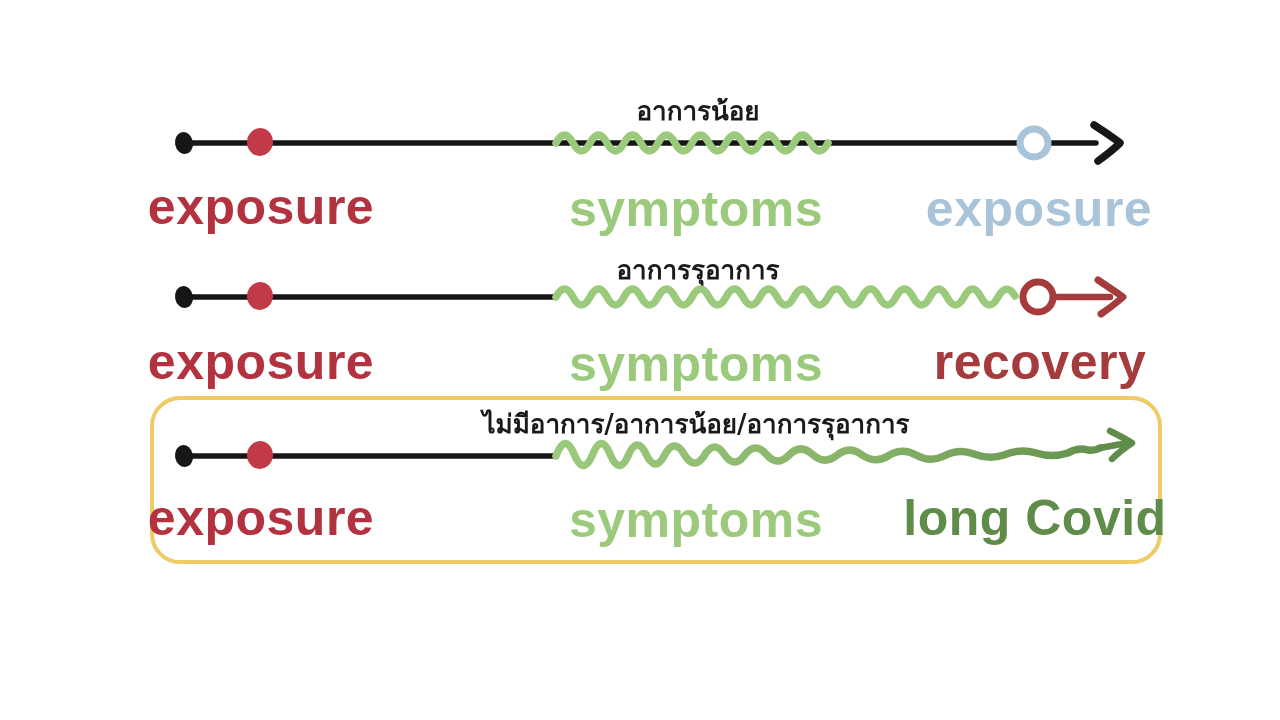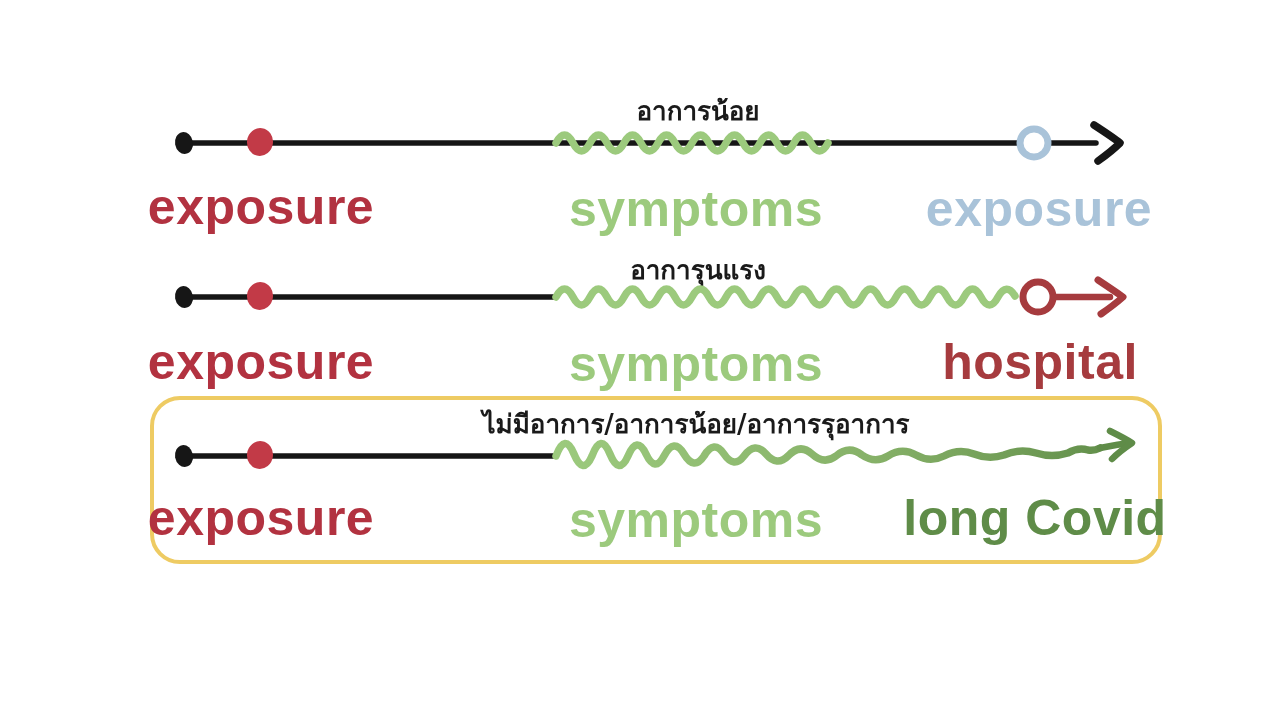--- a/index.html
+++ b/index.html
@@ -49,36 +49,36 @@
     <circle cx="886" cy="30" r="14" fill="#ffffff" stroke="var(--c-recovery_blue,#a9c3d9)" stroke-width="7"></circle>
     <path d="M946 12 Q966 25 972 30 Q964 38 950 48" fill="none" stroke="var(--c-black,#161616)" stroke-width="7.5" stroke-linecap="round" stroke-linejoin="round"></path>
   </svg>
 
   <div>
     <span class="stage-label lbl-exposure" style="left:253px;top:178px;">exposure</span>
     <span class="stage-label lbl-symptoms" style="left:688px;top:180px;">symptoms</span>
     <span class="stage-label lbl-recovery" style="left:1031px;top:180px;">exposure</span>
   </div>
 
-  <div class="thai-caption" style="left:690px;top:249px;">อาการุนแรง</div>
+  <div class="thai-caption" style="left:690px;top:249px;">อาการรุอาการ</div>
 
   <svg class="row-svg" style="top:267px;" viewBox="0 0 1000 60">
     <line x1="38" y1="30" x2="408" y2="30" stroke="var(--c-black,#161616)" stroke-width="5.5" stroke-linecap="round"></line>
     <ellipse cx="36" cy="30" rx="9" ry="11" transform="rotate(-10 36 30)" fill="var(--c-black,#161616)"></ellipse>
     <ellipse cx="112" cy="29" rx="13" ry="14" transform="rotate(8 112 29)" fill="var(--c-exposure_dot_red,#c23a47)"></ellipse>
     <path d="M408 30 q8.5 -16 17 0 q8.5 16 17 0 q8.5 -16 17 0 q8.5 16 17 0 q8.5 -16 17 0 q8.5 16 17 0 q8.5 -16 17 0 q8.5 16 17 0 q8.5 -16 17 0 q8.5 16 17 0 q8.5 -16 17 0 q8.5 16 17 0 q8.5 -16 17 0 q8.5 16 17 0 q8.5 -16 17 0 q8.5 16 17 0 q8.5 -16 17 0 q8.5 16 17 0 q8.5 -16 17 0 q8.5 16 17 0 q8.5 -16 17 0 q8.5 16 17 0 q8.5 -16 17 0 q8.5 16 17 0 q8.5 -16 17 0 q8.5 16 17 0 q8.5 -15 17 -1" fill="none" stroke="var(--c-symptoms_green,#9cca7d)" stroke-width="7.5" stroke-linecap="round" stroke-linejoin="round"></path>
     <circle cx="890" cy="30" r="15" fill="#ffffff" stroke="var(--c-hospital_red,#a63b3e)" stroke-width="7"></circle>
     <line x1="906" y1="30" x2="962" y2="30" stroke="var(--c-hospital_red,#a63b3e)" stroke-width="6.5" stroke-linecap="round"></line>
     <path d="M950 13 Q968 25 975 30 Q966 38 953 47" fill="none" stroke="var(--c-hospital_red,#a63b3e)" stroke-width="7" stroke-linecap="round" stroke-linejoin="round"></path>
   </svg>
 
   <div>
     <span class="stage-label lbl-exposure" style="left:253px;top:333px;">exposure</span>
     <span class="stage-label lbl-symptoms" style="left:688px;top:335px;">symptoms</span>
-    <span class="stage-label lbl-hospital" style="left:1032px;top:333px;">hospital</span>
+    <span class="stage-label lbl-hospital" style="left:1032px;top:333px;">recovery</span>
   </div>
 
   <div class="highlight-box"></div>
 
   <div class="thai-caption" style="left:688px;top:403px;">ไม่มีอาการ/อาการน้อย/อาการรุอาการ</div>
 
   <svg class="row-svg" style="top:425px;" viewBox="0 0 1000 60">
     <defs>
       <linearGradient id="lcGrad" gradientUnits="userSpaceOnUse" x1="408" y1="0" x2="985" y2="0">
         <stop offset="0" stop-color="#9cca7d"></stop>

